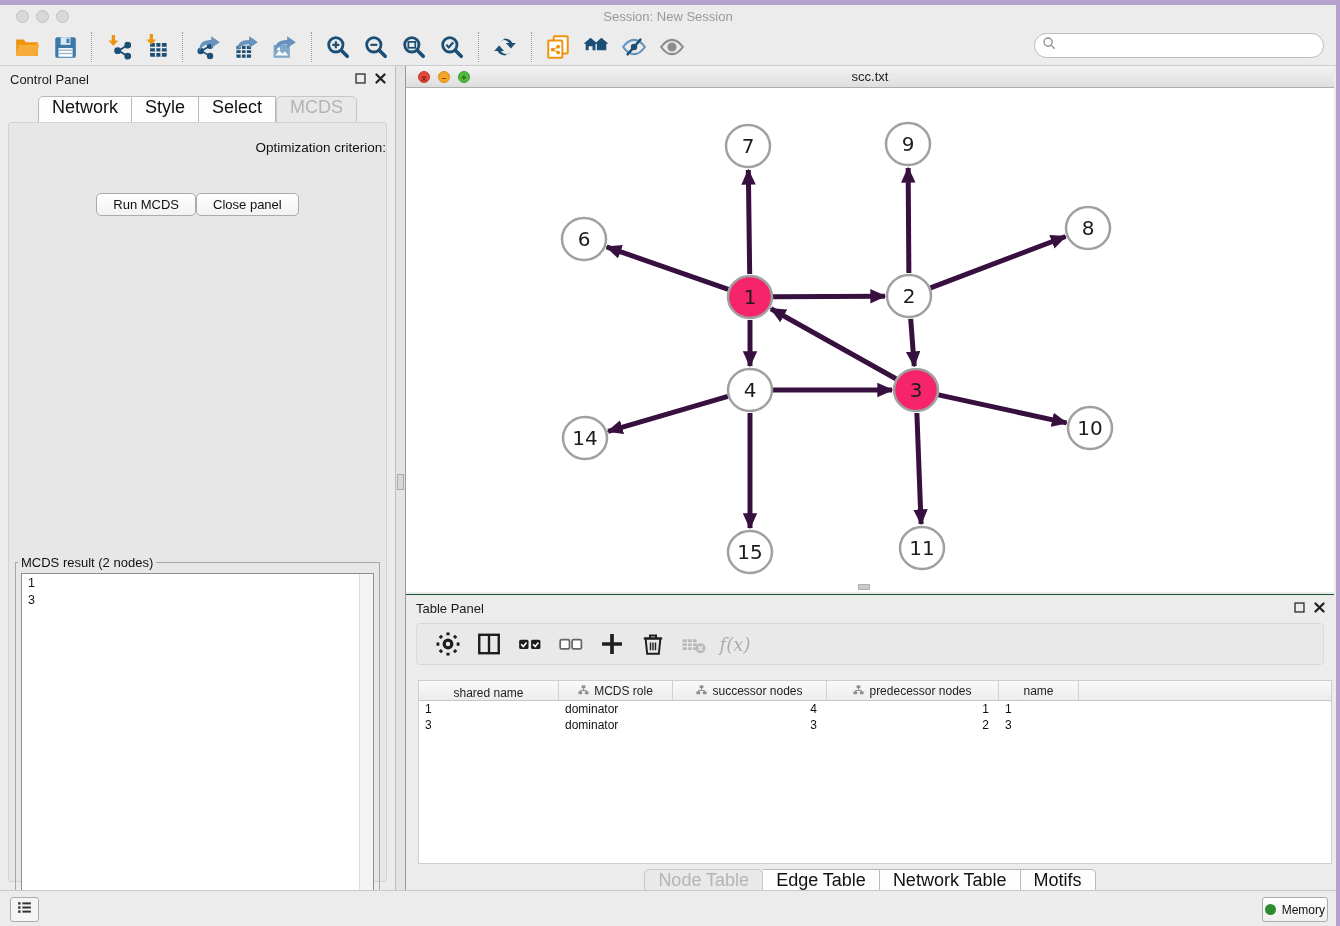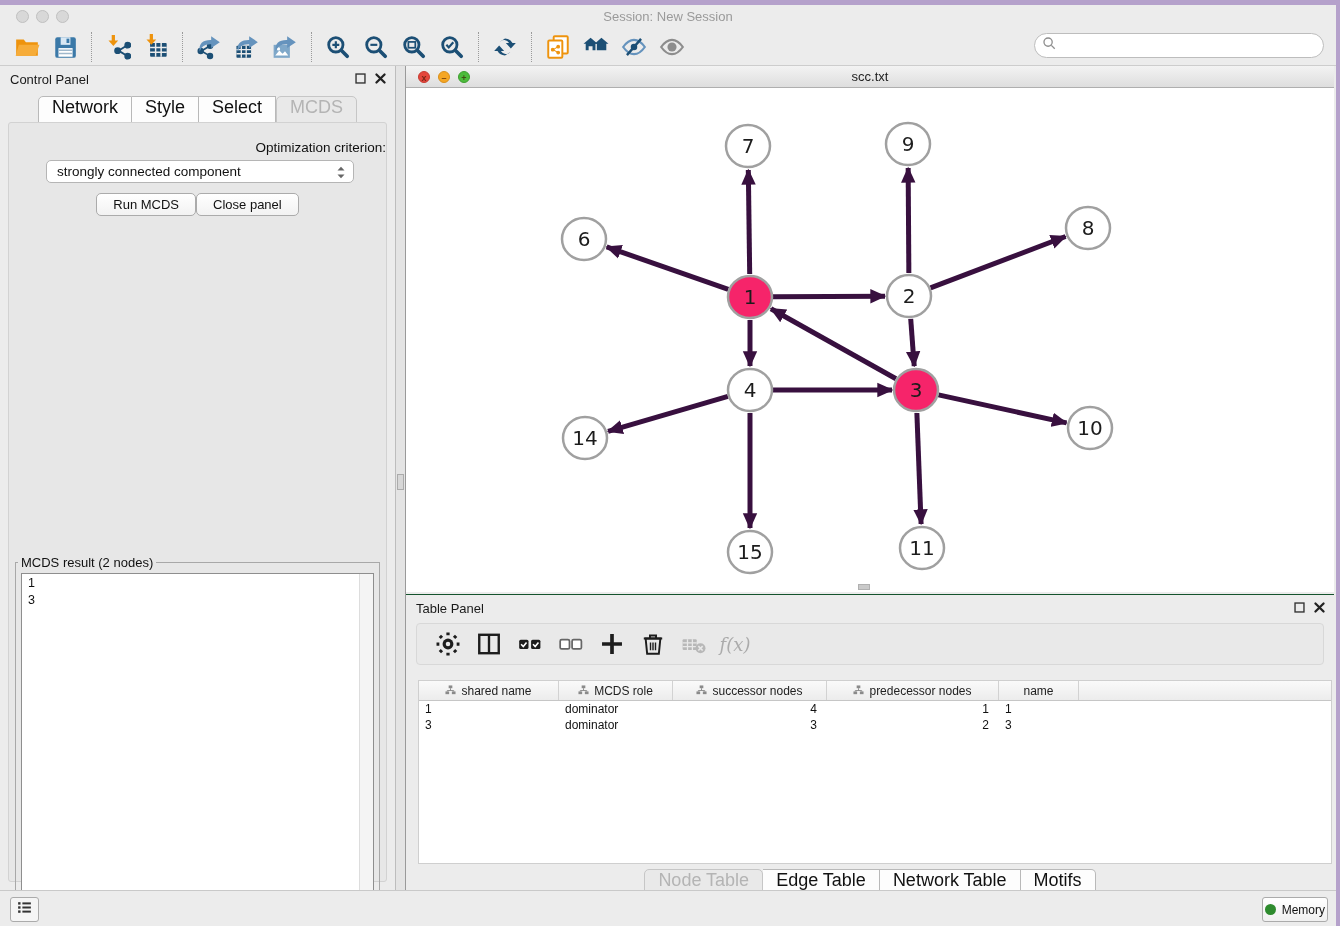--- a/index.html
+++ b/index.html
@@ -303,29 +303,20 @@
       </span>
     </div>
     <div class="cp-tabs" id="cp-tabs">
         <div class="seg-tab">Network</div>
         <div class="seg-tab">Style</div>
         <div class="seg-tab">Select</div>
         <div class="seg-tab active">MCDS</div>
       </div>
     <div class="cp-inner">
       <div class="opt-label">Optimization criterion:</div>
-      <div class="opt-select">
-        <span>strongly connected component</span>
-        <span class="opt-stepper">
-          <svg width="12" height="17" viewBox="0 0 12 17">
-              <path d="M2.5 6.5L6 2.8l3.5 3.7z" fill="#666"></path>
-              <path d="M2.5 10.5L6 14.2l3.5-3.7z" fill="#666"></path>
-            </svg>
-        </span>
-      </div>
       <div class="cp-buttons">
         <button class="mac-btn">Run MCDS</button>
         <button class="mac-btn">Close panel</button>
       </div>
       <fieldset class="result-fieldset">
         <legend>MCDS result (2 nodes)</legend>
         <div class="result-box" id="result-box">1
 3
           <div class="result-scroll"></div>
         </div>
@@ -490,21 +481,21 @@
             <circle cx="18" cy="16" r="4.6" fill="#B8B8B8"></circle>
             <path d="M16 14l4 4M20 14l-4 4" stroke="#E9E9E9" stroke-width="1.5"></path>
           </svg>
         </span>
         <span class="tpicon">
           <span class="fx-label">f(x)</span>
         </span>
       </div>
     <div class="tp-table">
       <div class="tp-header" id="tp-header">
-          <div class="tp-hcell" style="width: 140px;">
+          <div class="tp-hcell" style="width: 140px; flex-direction: column;">
             <svg viewBox="0 0 12 12" width="11" height="11">
               <g fill="#8a8a8a">
                 <rect x="4" y="0.5" width="4" height="3"></rect>
                 <rect x="0.5" y="7" width="4" height="3"></rect>
                 <rect x="7.5" y="7" width="4" height="3"></rect>
               </g>
               <path d="M6 3.5V6M2.5 7V6h7v1" stroke="#8a8a8a" fill="none"></path>
             </svg>
             <span>shared name</span>
           </div>

